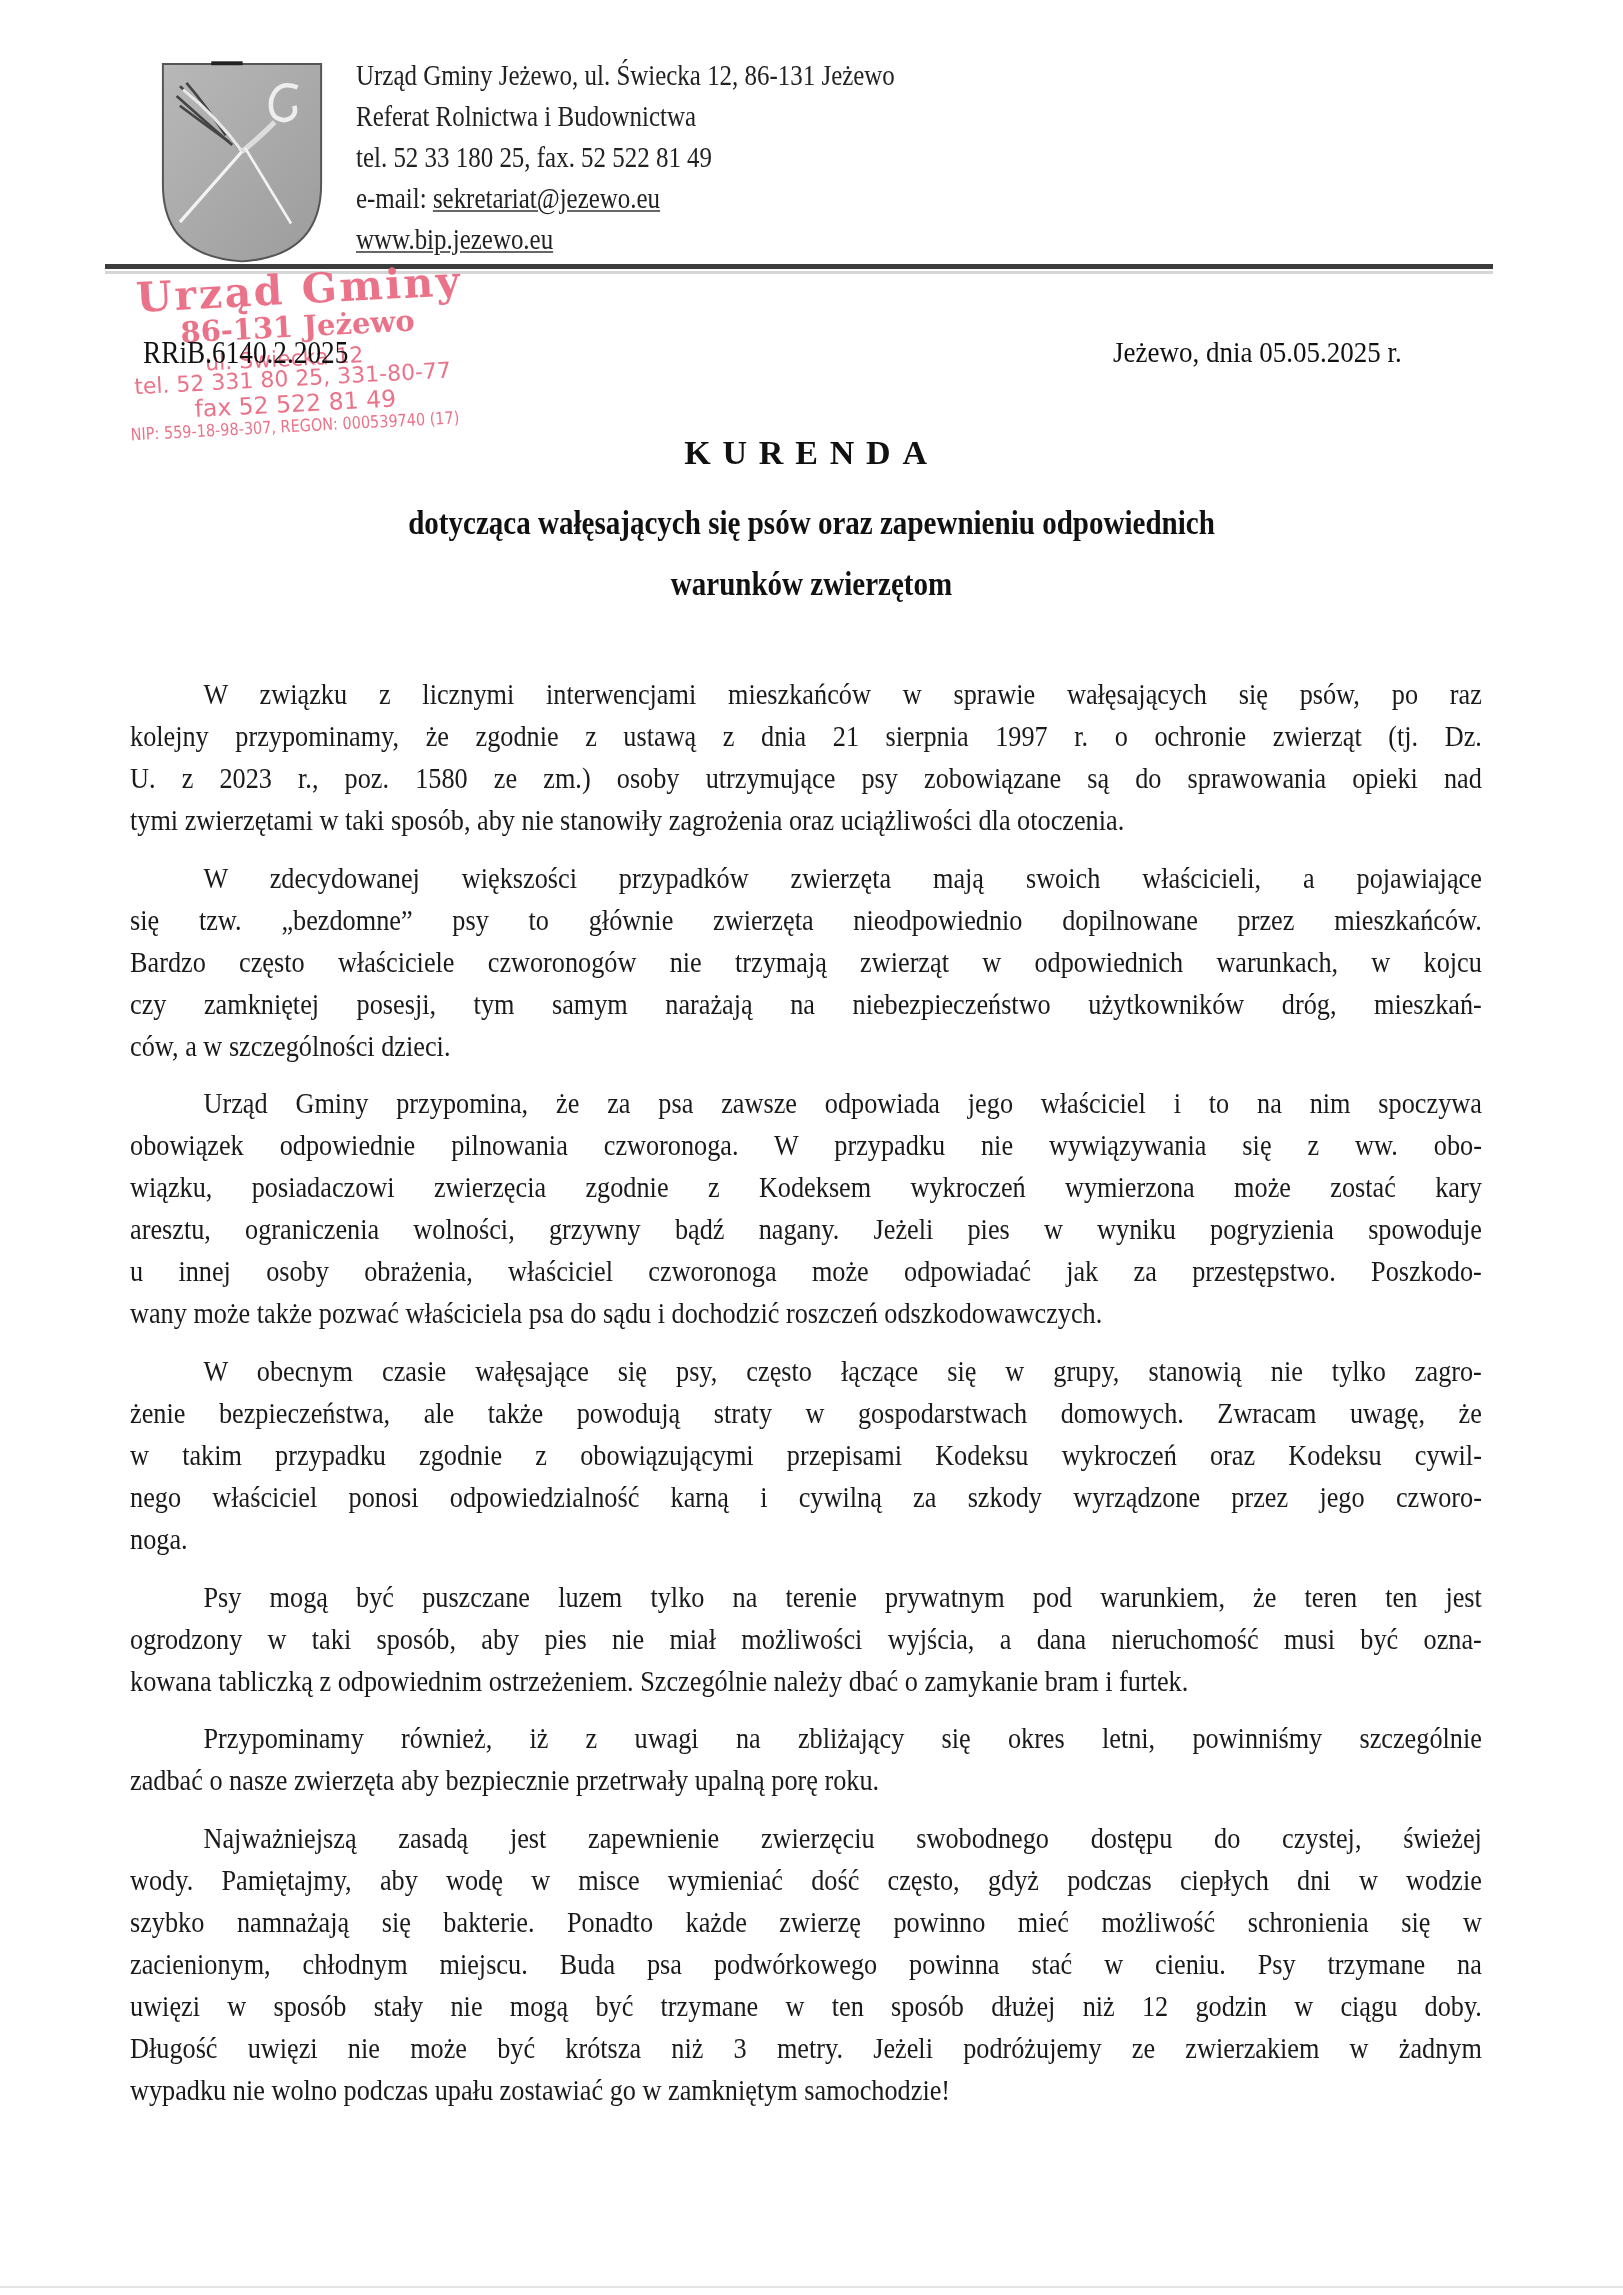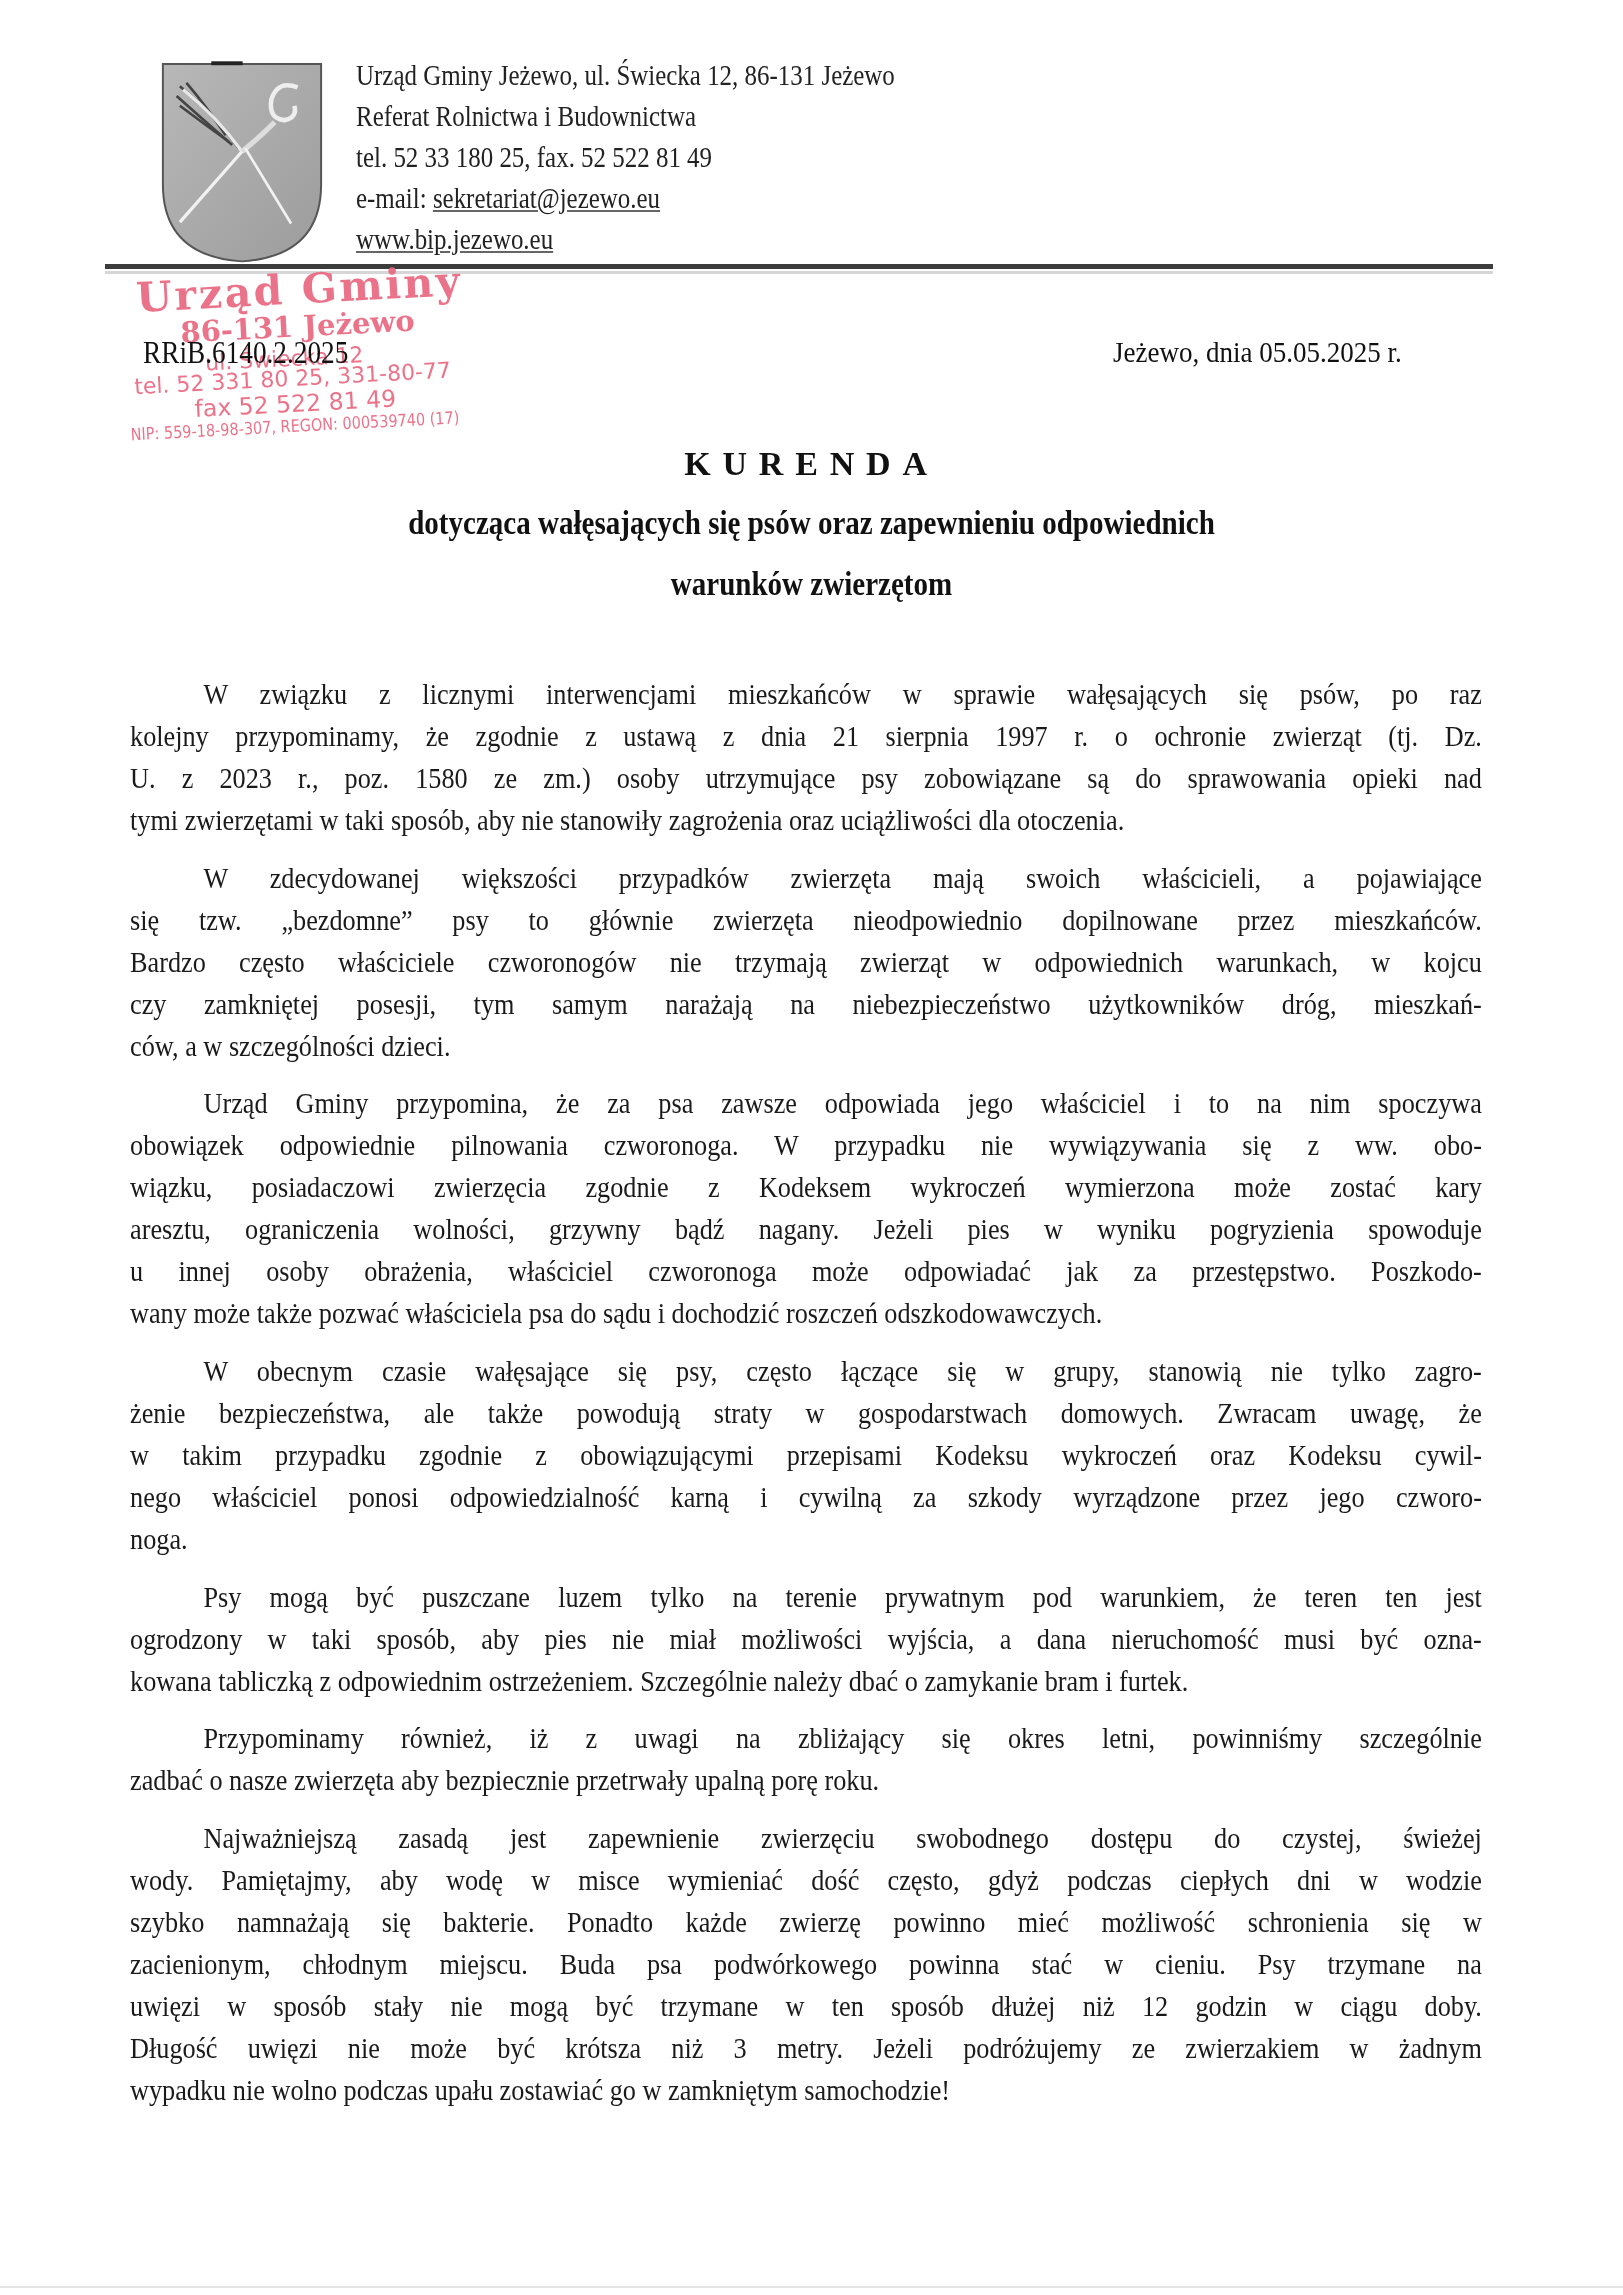--- a/index.html
+++ b/index.html
@@ -135,21 +135,21 @@
     
     .title {
       position: absolute;
       left: 0;
       width: 1623px;
       text-align: center;
       font-weight: bold;
       color: #111;
     }
     .title-main {
-      top: 445px;
+      top: 434px;
       font-size: 34px;
       letter-spacing: 11.8px;
     }
     .title-sub1 {
       top: 505px;
       font-size: 33px;
       transform: scaleX(0.88);
       transform-origin: center top;
     }
     .title-sub2 {

